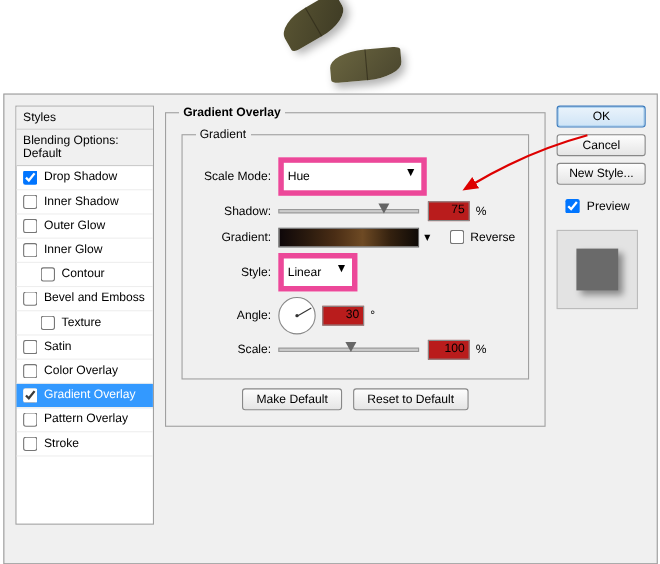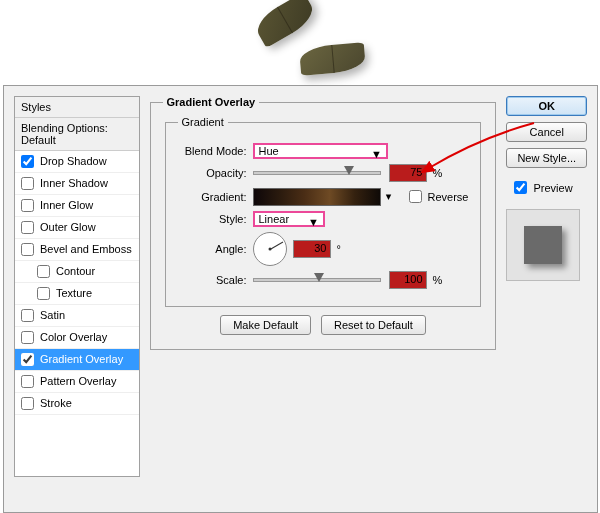--- a/index.html
+++ b/index.html
@@ -26,39 +26,39 @@
 .side-item.selected input { accent-color: #fff; }
 .side-item input { margin: 0 2px 0 0; }
 
 .main { flex: 1; }
 .fieldset { border: 1px solid #a0a0a0; padding: 8px 12px 14px 12px; margin: 0; background: #f0f0f0; position: relative; }
 .fieldset > legend { padding: 0 4px; font-weight: bold; font-size: 11px; }
 .inner-field { border: 1px solid #a0a0a0; padding: 10px 12px 12px 12px; margin-bottom: 8px; }
 .inner-field > legend { padding: 0 4px; }
 .row { display: flex; align-items: center; margin: 5px 0; }
 .lbl { width: 75px; text-align: right; padding-right: 6px; }
-.combo { width: 135px; height: 16px; border: 2px solid #ec4899; background: #fff; display: flex; align-items: center; padding: 0 4px; position: relative; }
+.combo { width: 135px; height: 35px; border: 5px solid #ec4899; background: #fff; display: flex; align-items: center; padding: 0 4px; position: relative; }
 .combo .arrow { position: absolute; right: 2px; top: 2px; width: 14px; height: 14px; display: flex; align-items: center; justify-content: center; }
 .combo.sm { width: 72px; }
 .slider { width: 128px; height: 4px; background: #ccc; border: 1px solid #999; position: relative; margin-right: 8px; }
 .slider .thumb { position: absolute; top: -6px; width: 0; height: 0; border-left: 5px solid transparent; border-right: 5px solid transparent; border-top: 9px solid #666; }
 .num { width: 38px; height: 18px; border: 1px solid #888; background: #b91c1c; text-align: right; padding: 1px 3px; display: inline-block; }
 .grad-preview { width: 128px; height: 18px; border: 1px solid #666; background: linear-gradient(to right, #0e0709, #2a1a0e, #4a2d15, #6e4a24, #34210f, #0f0a07); position: relative; }
 .grad-preview .dd { position: absolute; right: -16px; top: 1px; width: 14px; height: 14px; display: flex; align-items: center; justify-content: center; }
 .chk { display: flex; align-items: center; gap: 3px; }
 .angle-dial { width: 34px; height: 34px; border: 1px solid #888; border-radius: 50%; background: #fff; position: relative; margin-right: 6px; }
 .angle-dial .hand { position: absolute; left: 50%; top: 50%; width: 15px; height: 1px; background: #333; transform-origin: left center; transform: rotate(-30deg); }
 .angle-dial .ctr { position: absolute; left: 50%; top: 50%; width: 3px; height: 3px; background: #333; border-radius: 50%; transform: translate(-50%,-50%); }
 
 .btn-row { display: flex; gap: 10px; justify-content: center; margin-top: 4px; }
 .btn { background: linear-gradient(#fdfdfd,#e5e5e5); border: 1px solid #888; border-radius: 3px; padding: 3px 12px; cursor: pointer; }
 
 .right { width: 90px; display: flex; flex-direction: column; gap: 6px; }
 .rbtn { background: linear-gradient(#fdfdfd,#e5e5e5); border: 1px solid #888; border-radius: 3px; padding: 3px 0; text-align: center; cursor: pointer; }
-.rbtn.primary { border: 1px solid #3a7abd; box-shadow: inset 0 0 0 1px #9ecaed; background: linear-gradient(#eaf3fb,#cfe4f6); font-weight: bold; }
+.rbtn.primary { border: 1px solid #3a7abd; box-shadow: inset 0 0 0 1px #9ecaed; background: linear-gradient(#eaf3fb,#cfe4f6); }
 .preview-box { border: 1px solid #bbb; background: #e3e3e3; width: 74px; height: 72px; margin-top: 6px; display: flex; align-items: center; justify-content: center; }
 .preview-sq { width: 38px; height: 38px; background: #6a6a6a; box-shadow: 4px 4px 6px rgba(0,0,0,0.4); }
 
 .red-arrow { position: absolute; pointer-events: none; }
 .red-arrow svg { overflow: visible; }
 </style>
 </head>
 <body>
 
 <div class="leaves">
@@ -75,33 +75,33 @@
           <div class="side-item">
             <input type="checkbox" checked="" style="">
             <span>Drop Shadow</span>
           </div>
           <div class="side-item">
             <input type="checkbox" style="">
             <span>Inner Shadow</span>
           </div>
           <div class="side-item">
             <input type="checkbox" style="">
+            <span>Outer Glow</span>
+          </div>
+          <div class="side-item">
+            <input type="checkbox" style="">
             <span>Inner Glow</span>
           </div>
-          <div class="side-item">
-            <input type="checkbox" style="">
-            <span>Outer Glow</span>
+          <div class="side-item indent">
+            <input type="checkbox" style="">
+            <span>Contour</span>
           </div>
           <div class="side-item">
             <input type="checkbox" style="">
             <span>Bevel and Emboss</span>
-          </div>
-          <div class="side-item indent">
-            <input type="checkbox" style="">
-            <span>Contour</span>
           </div>
           <div class="side-item indent">
             <input type="checkbox" style="">
             <span>Texture</span>
           </div>
           <div class="side-item">
             <input type="checkbox" style="">
             <span>Satin</span>
           </div>
           <div class="side-item">
@@ -123,29 +123,29 @@
         </div>
     </div>
 
     <div class="main">
       <fieldset class="fieldset">
         <legend>Gradient Overlay</legend>
         <fieldset class="inner-field">
           <legend>Gradient</legend>
 
           <div class="row">
-            <span class="lbl">Blend Mode:</span>
+            <span class="lbl">Scale Mode:</span>
             <div class="combo">
               <span>Hue</span>
               <span class="arrow">▼</span>
             </div>
           </div>
 
           <div class="row">
-            <span class="lbl">Opacity:</span>
+            <span class="lbl">Shadow:</span>
             <div class="slider">
                 <div class="thumb" style="left:72%"></div>
               </div>
             <span class="num">75</span>
             <span style="margin-left:6px">%</span>
           </div>
 
           <div class="row">
             <span class="lbl">Gradient:</span>
             <div class="grad-preview">

